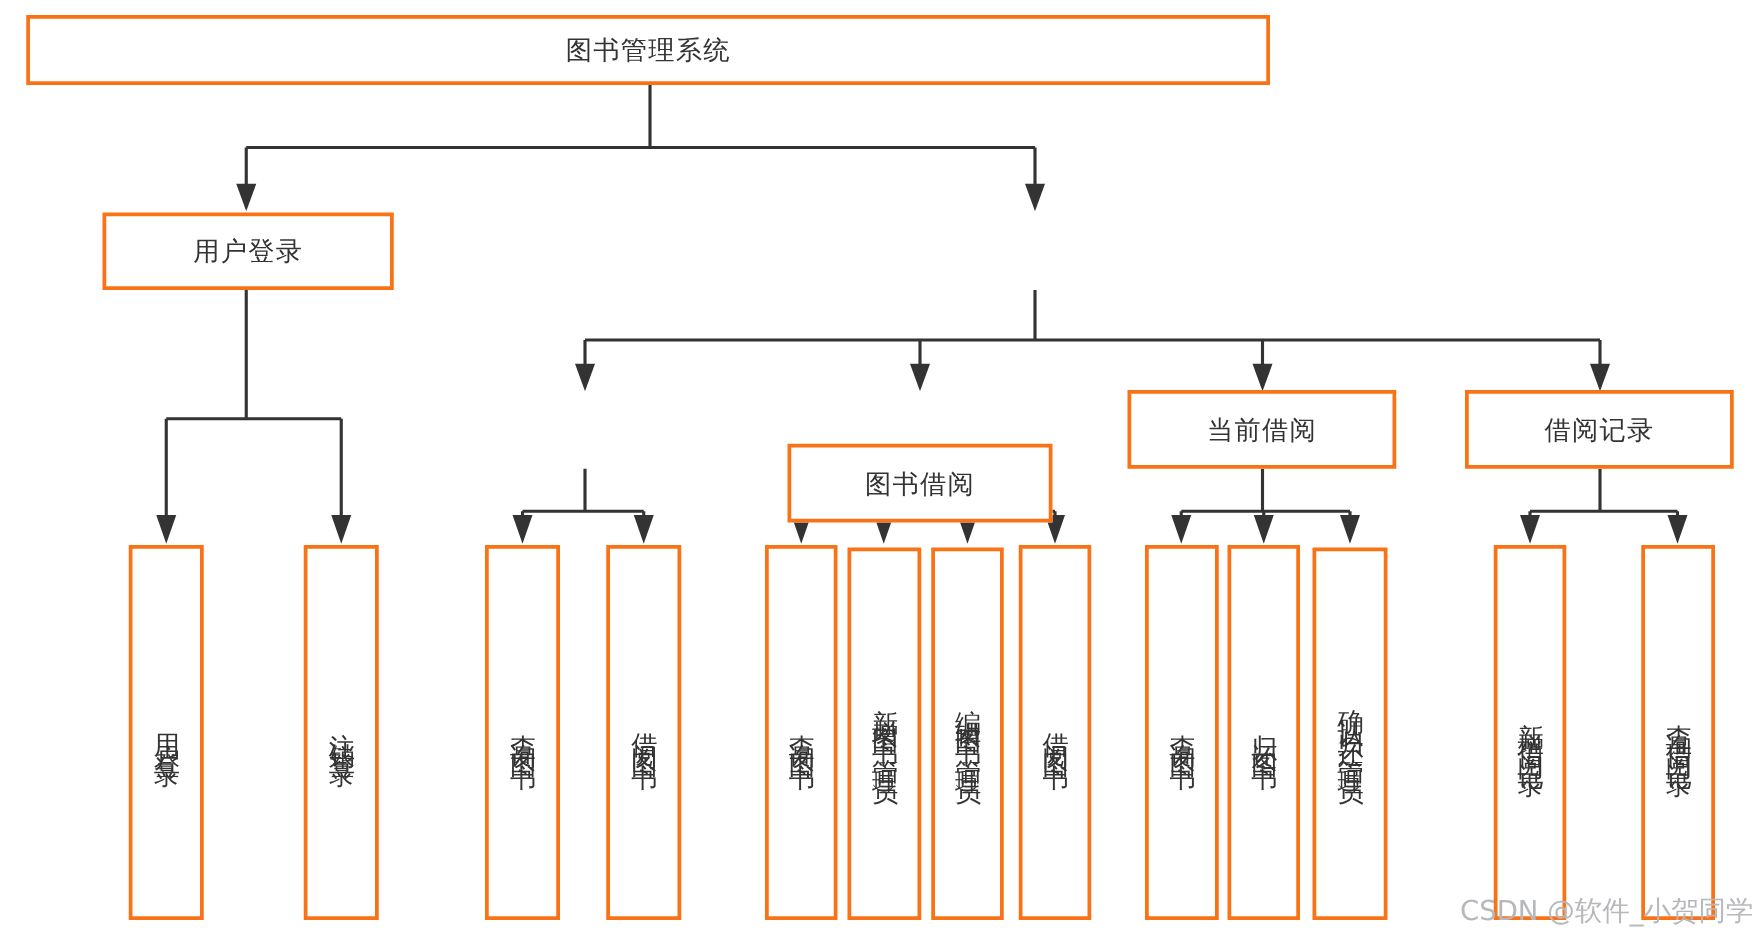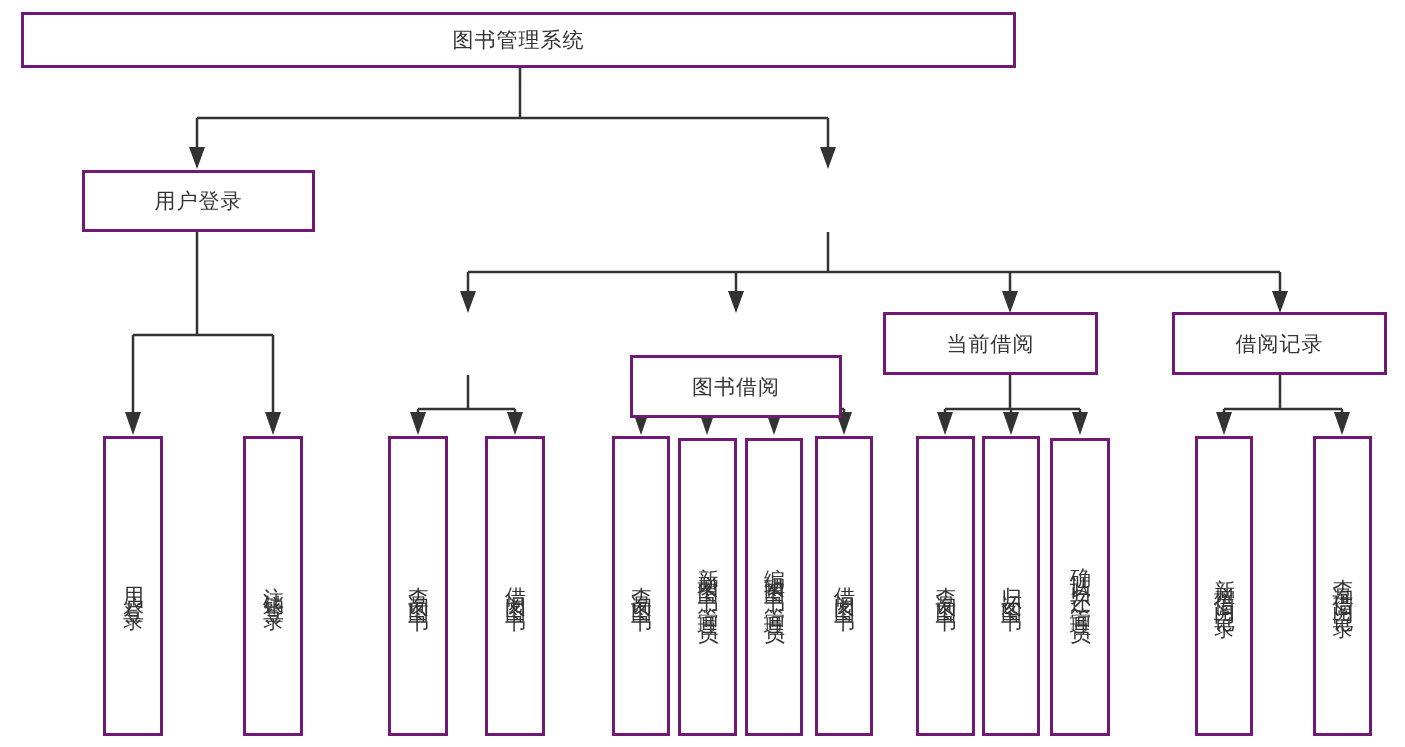--- a/index.html
+++ b/index.html
@@ -20,21 +20,21 @@
     position: absolute;
     left: 0;
     top: 0;
     width: 1405px;
     height: 747px;
     z-index: 1;
   }
   .box {
     position: absolute;
     box-sizing: border-box;
-    border: 3px solid #701a75;
+    border: 3px solid #f97316;
     background: #ffffff;
     display: flex;
     align-items: center;
     justify-content: center;
     z-index: 2;
   }
   .hlabel {
     font-size: 21px;
     letter-spacing: 1px;
     color: #333333;
@@ -127,21 +127,21 @@
     <span class="hlabel">图书管理系统</span>
   </div>
 
   <div class="box" style="left:82px; top:170px; width:233px; height:62px;">
     <span class="hlabel">用户登录</span>
   </div>
 
   <div class="box" style="left:630px; top:312px; width:212px; height:63px;margin-top:43px;">
     <span class="hlabel">图书借阅</span>
   </div>
-  <div class="box" style="left:883px; top:312px; width:215px; height:63px;">
+  <div class="box" style="left:902px; top:312px; width:215px; height:63px;">
     <span class="hlabel">当前借阅</span>
   </div>
   <div class="box" style="left:1172px; top:312px; width:215px; height:63px;">
     <span class="hlabel">借阅记录</span>
   </div>
 
   <div class="box vbox" style="left:103px; top:436px; width:60px; height:300px;">
     <span class="vlabel">用户登录</span>
   </div>
   <div class="box vbox" style="left:243px; top:436px; width:60px; height:300px;">
@@ -178,14 +178,15 @@
     <span class="vlabel">确认归还（管理员）</span>
   </div>
 
   <div class="box vbox" style="left:1195px; top:436px; width:58px; height:300px;">
     <span class="vlabel">新增借阅记录</span>
   </div>
   <div class="box vbox" style="left:1313px; top:436px; width:59px; height:300px;">
     <span class="vlabel">查询借阅记录</span>
   </div>
 
+  <div class="watermark">CSDN @软件_小贺同学</div>
 
 </div>
 
 </body></html>

